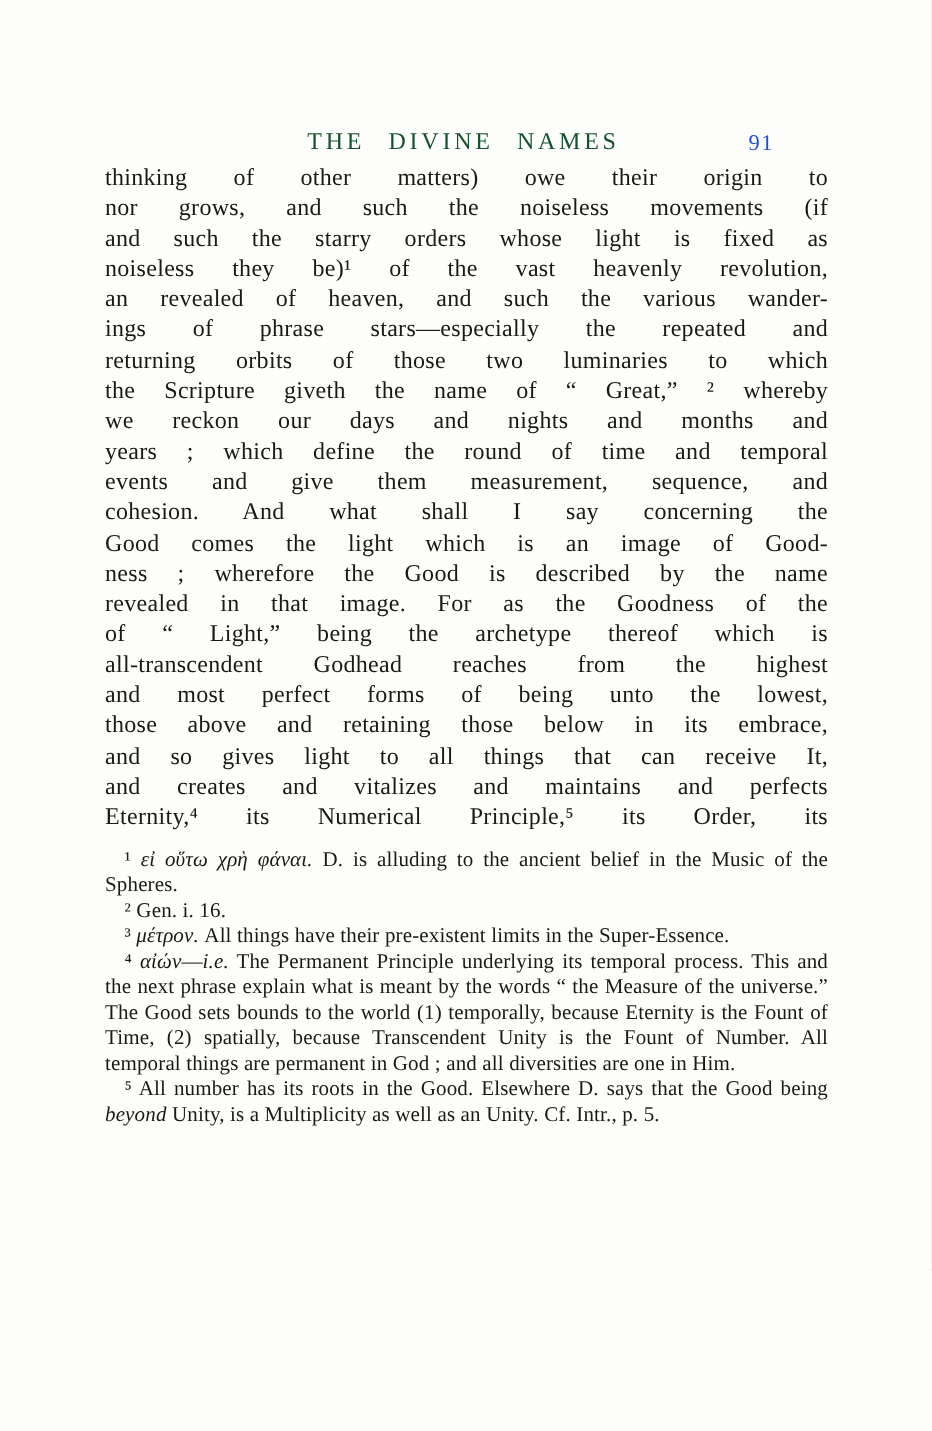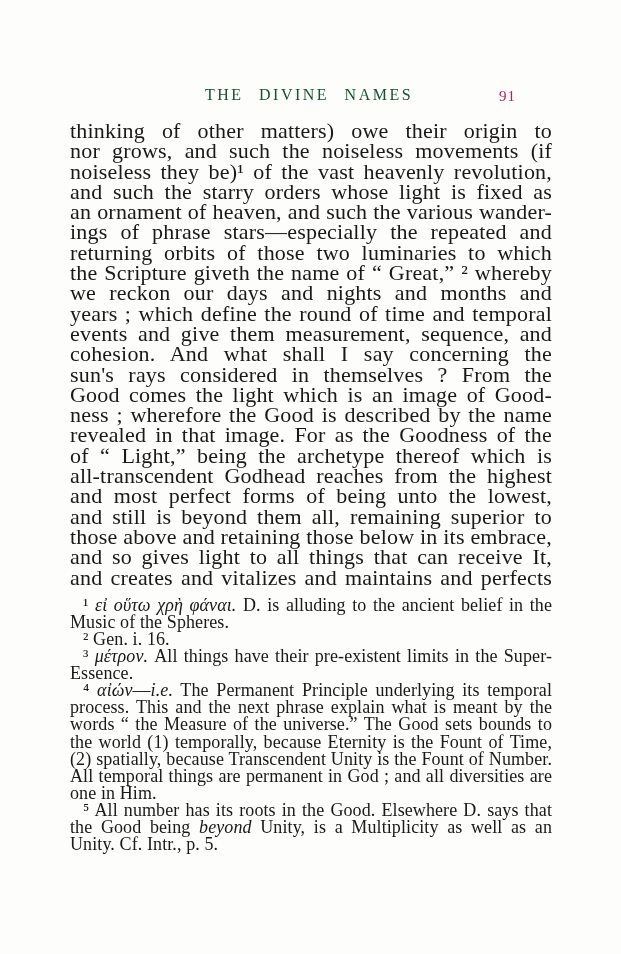--- a/index.html
+++ b/index.html
@@ -32,38 +32,38 @@
     letter-spacing: 2.5px;
     word-spacing: 9px;
     color: #14532d;
   }
   .page-number {
     position: absolute;
     right: 34px;
     top: 2px;
     font-size: 15px;
     letter-spacing: 1px;
-    color: #be185d;
+    color: #1d4ed8;
   }
   .body-text {
-    margin: 13px 68px 0 70px;
+    margin: 1px 68px 0 70px;
     width: 482px;
-    font-size: 22px;
+    font-size: 16px;
   }
   .bline {
     text-align: justify;
     text-align-last: justify;
     line-height: 20.3px;
     white-space: nowrap;
     letter-spacing: 0.2px;
   }
   .footnotes {
     margin: 9px 28px 0 70px;
     width: 482px;
-    font-size: 18px;
+    font-size: 14px;
   }
   .footnote {
     margin: 0;
     text-align: justify;
     text-indent: 13px;
     line-height: 17.1px;
     letter-spacing: 0.1px;
   }
   .it {
     font-style: italic;
@@ -73,41 +73,40 @@
 <body>
 
 <div class="page">
   <div class="header">
     <span class="running-title">THE DIVINE NAMES</span>
     <span class="page-number">91</span>
   </div>
   <div class="body-text">
       <div class="bline">thinking of other matters) owe their origin to</div>
       <div class="bline">nor grows, and such the noiseless movements (if</div>
+      <div class="bline">and such the starry orders whose light is fixed as</div>
       <div class="bline">noiseless they be)¹ of the vast heavenly revolution,</div>
-      <div class="bline">and such the starry orders whose light is fixed as</div>
-      <div class="bline">an ornament of heaven, and such the various wander-</div>
+      <div class="bline">an revealed of heaven, and such the various wander-</div>
       <div class="bline">ings of phrase stars—especially the repeated and</div>
       <div class="bline">returning orbits of those two luminaries to which</div>
       <div class="bline">the Scripture giveth the name of “ Great,” ² whereby</div>
       <div class="bline">we reckon our days and nights and months and</div>
       <div class="bline">years ; which define the round of time and temporal</div>
       <div class="bline">events and give them measurement, sequence, and</div>
       <div class="bline">cohesion. And what shall I say concerning the</div>
-      <div class="bline">sun's rays considered in themselves ? From the</div>
       <div class="bline">Good comes the light which is an image of Good-</div>
       <div class="bline">ness ; wherefore the Good is described by the name</div>
       <div class="bline">revealed in that image. For as the Goodness of the</div>
       <div class="bline">of “ Light,” being the archetype thereof which is</div>
       <div class="bline">all-transcendent Godhead reaches from the highest</div>
       <div class="bline">and most perfect forms of being unto the lowest,</div>
-      <div class="bline">and still is beyond them all, remaining superior to</div>
       <div class="bline">those above and retaining those below in its embrace,</div>
       <div class="bline">and so gives light to all things that can receive It,</div>
       <div class="bline">and creates and vitalizes and maintains and perfects</div>
+      <div class="bline">Eternity,⁴ its Numerical Principle,⁵ its Order, its</div>
     </div>
   <div class="footnotes">
       <p class="footnote"><span>¹ </span><span class="it">εἰ οὕτω χρὴ φάναι.</span><span> D. is alluding to the ancient belief in the Music of the Spheres.</span></p>
       <p class="footnote"><span>² Gen. i. 16.</span></p>
       <p class="footnote"><span>³ </span><span class="it">μέτρον.</span><span> All things have their pre-existent limits in the Super-Essence.</span></p>
       <p class="footnote"><span>⁴ </span><span class="it">αἰών</span><span>—</span><span class="it">i.e.</span><span> The Permanent Principle underlying its temporal process. This and the next phrase explain what is meant by the words “ the Measure of the universe.” The Good sets bounds to the world (1) temporally, because Eternity is the Fount of Time, (2) spatially, because Transcendent Unity is the Fount of Number. All temporal things are permanent in God ; and all diversities are one in Him.</span></p>
       <p class="footnote"><span>⁵ All number has its roots in the Good. Elsewhere D. says that the Good being </span><span class="it">beyond</span><span> Unity, is a Multiplicity as well as an Unity. Cf. Intr., p. 5.</span></p>
     </div>
 </div>
 

